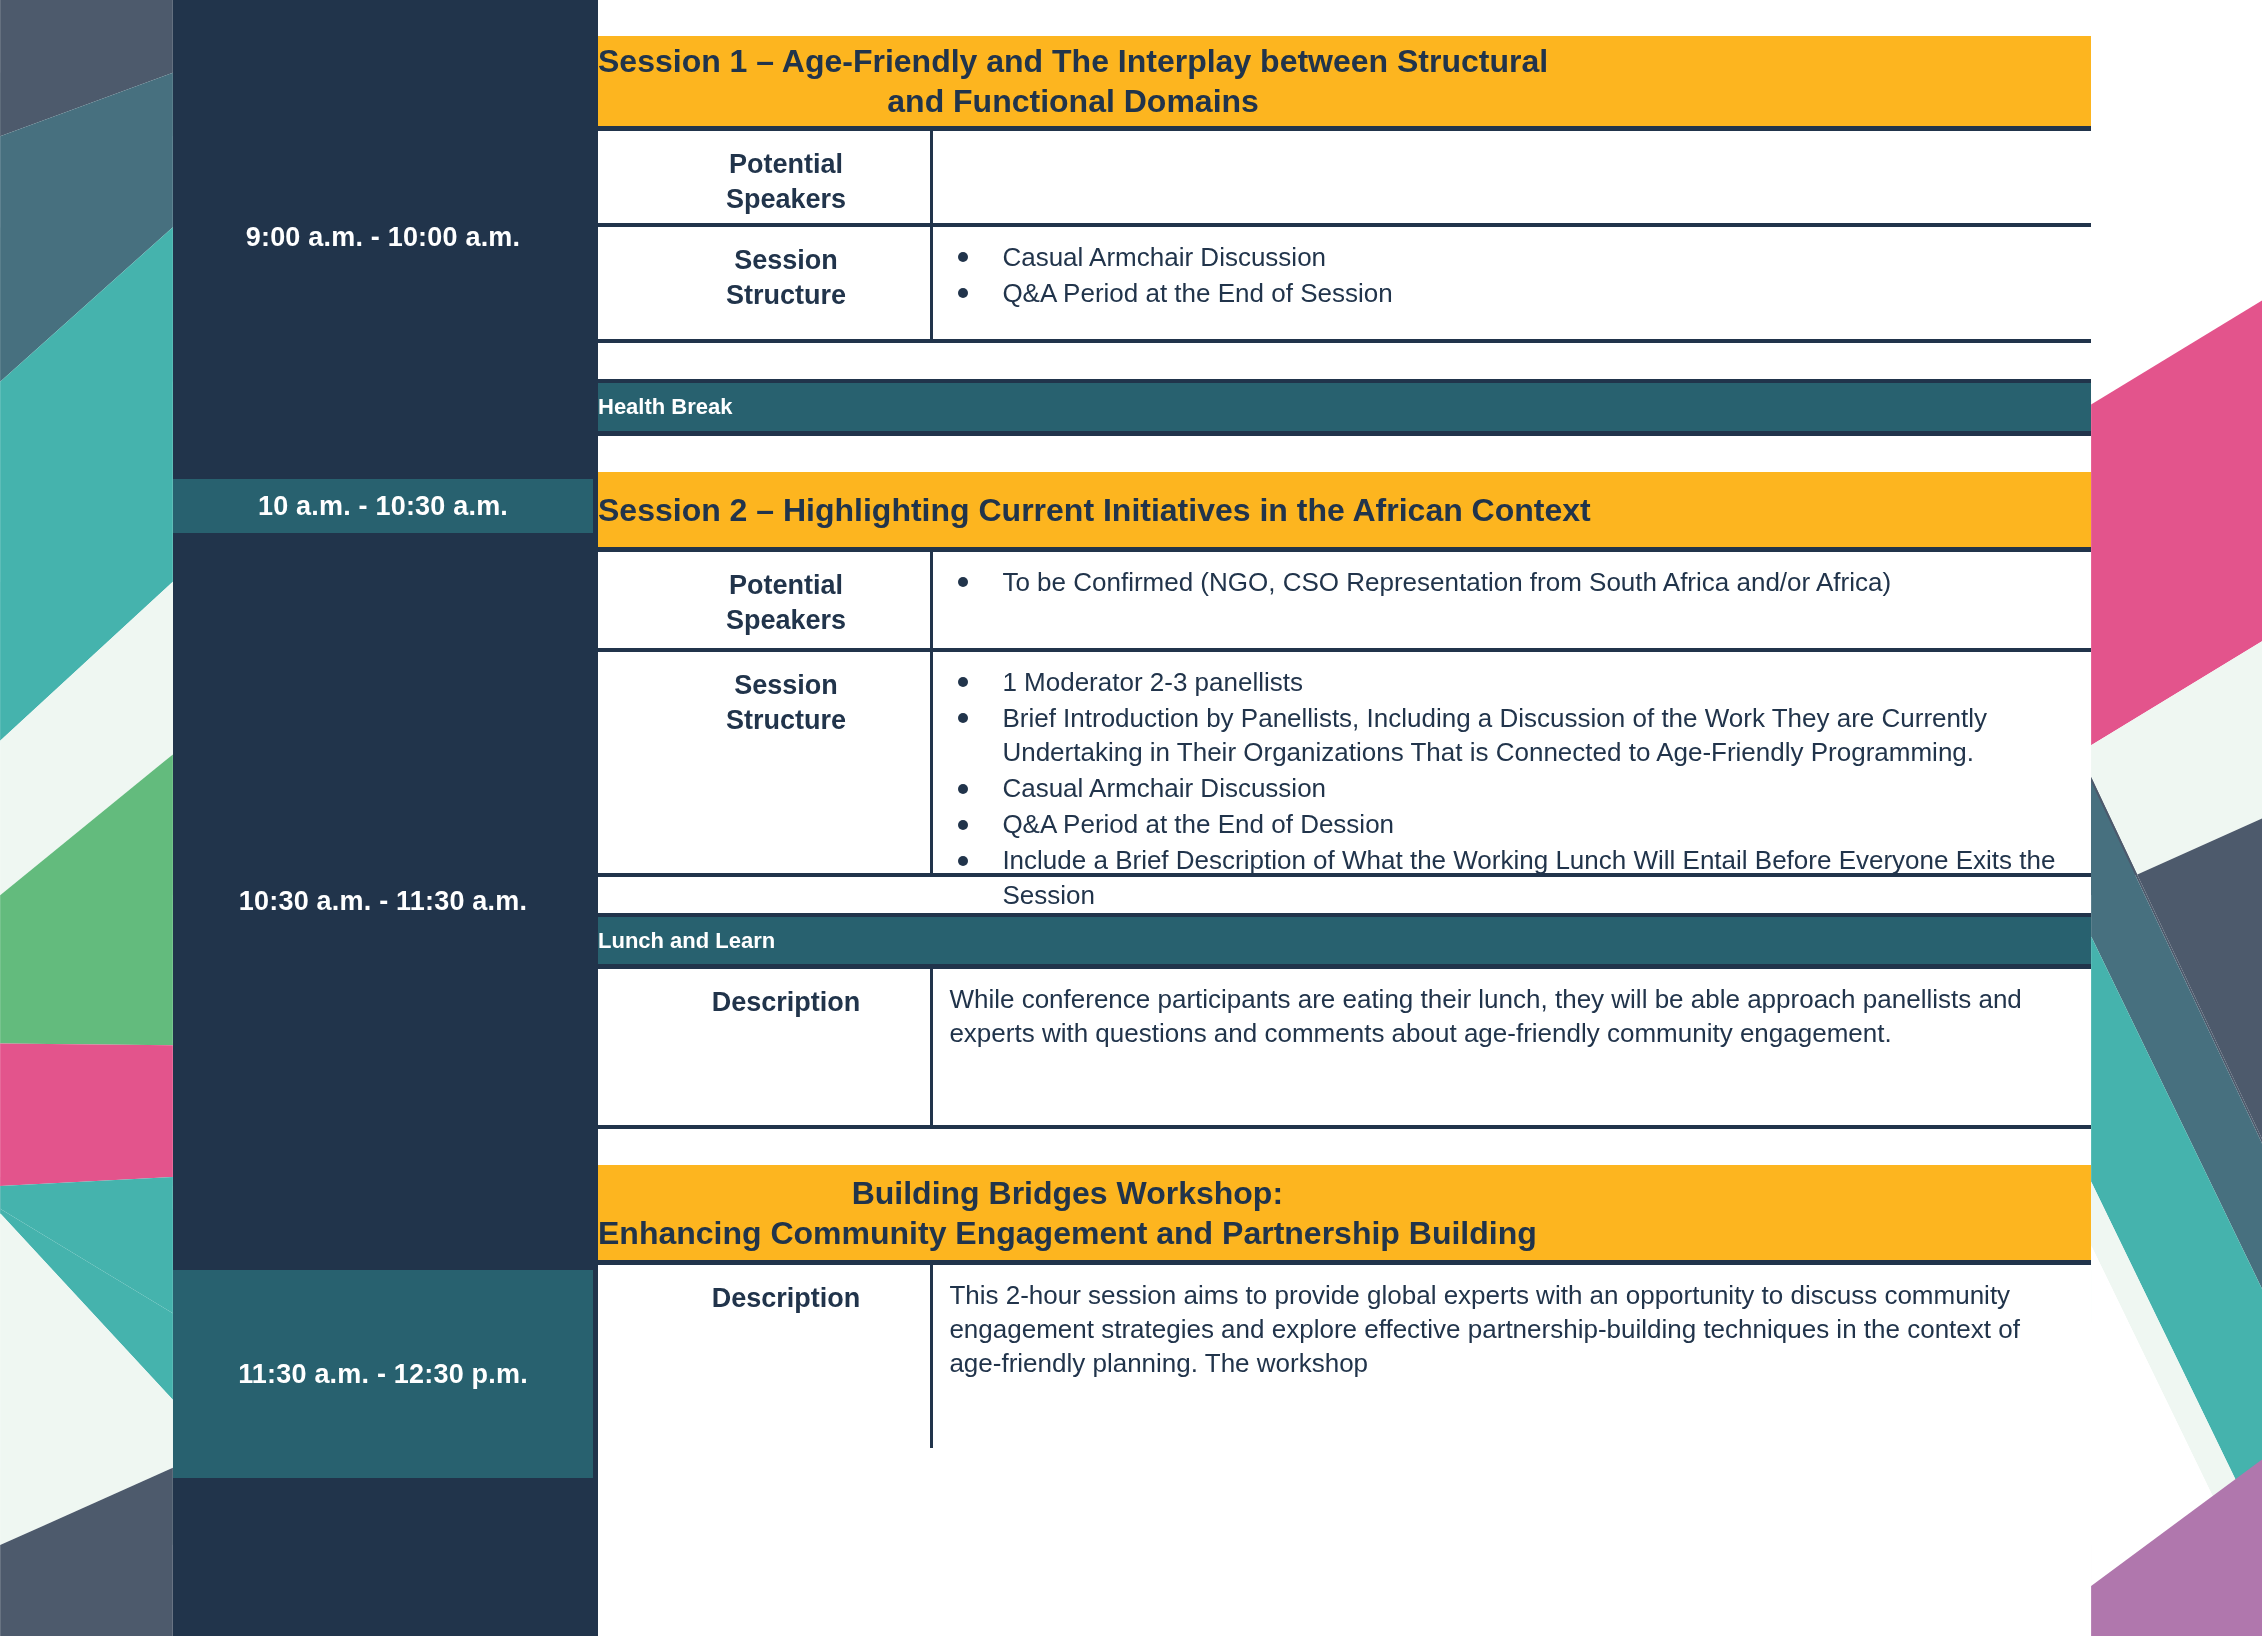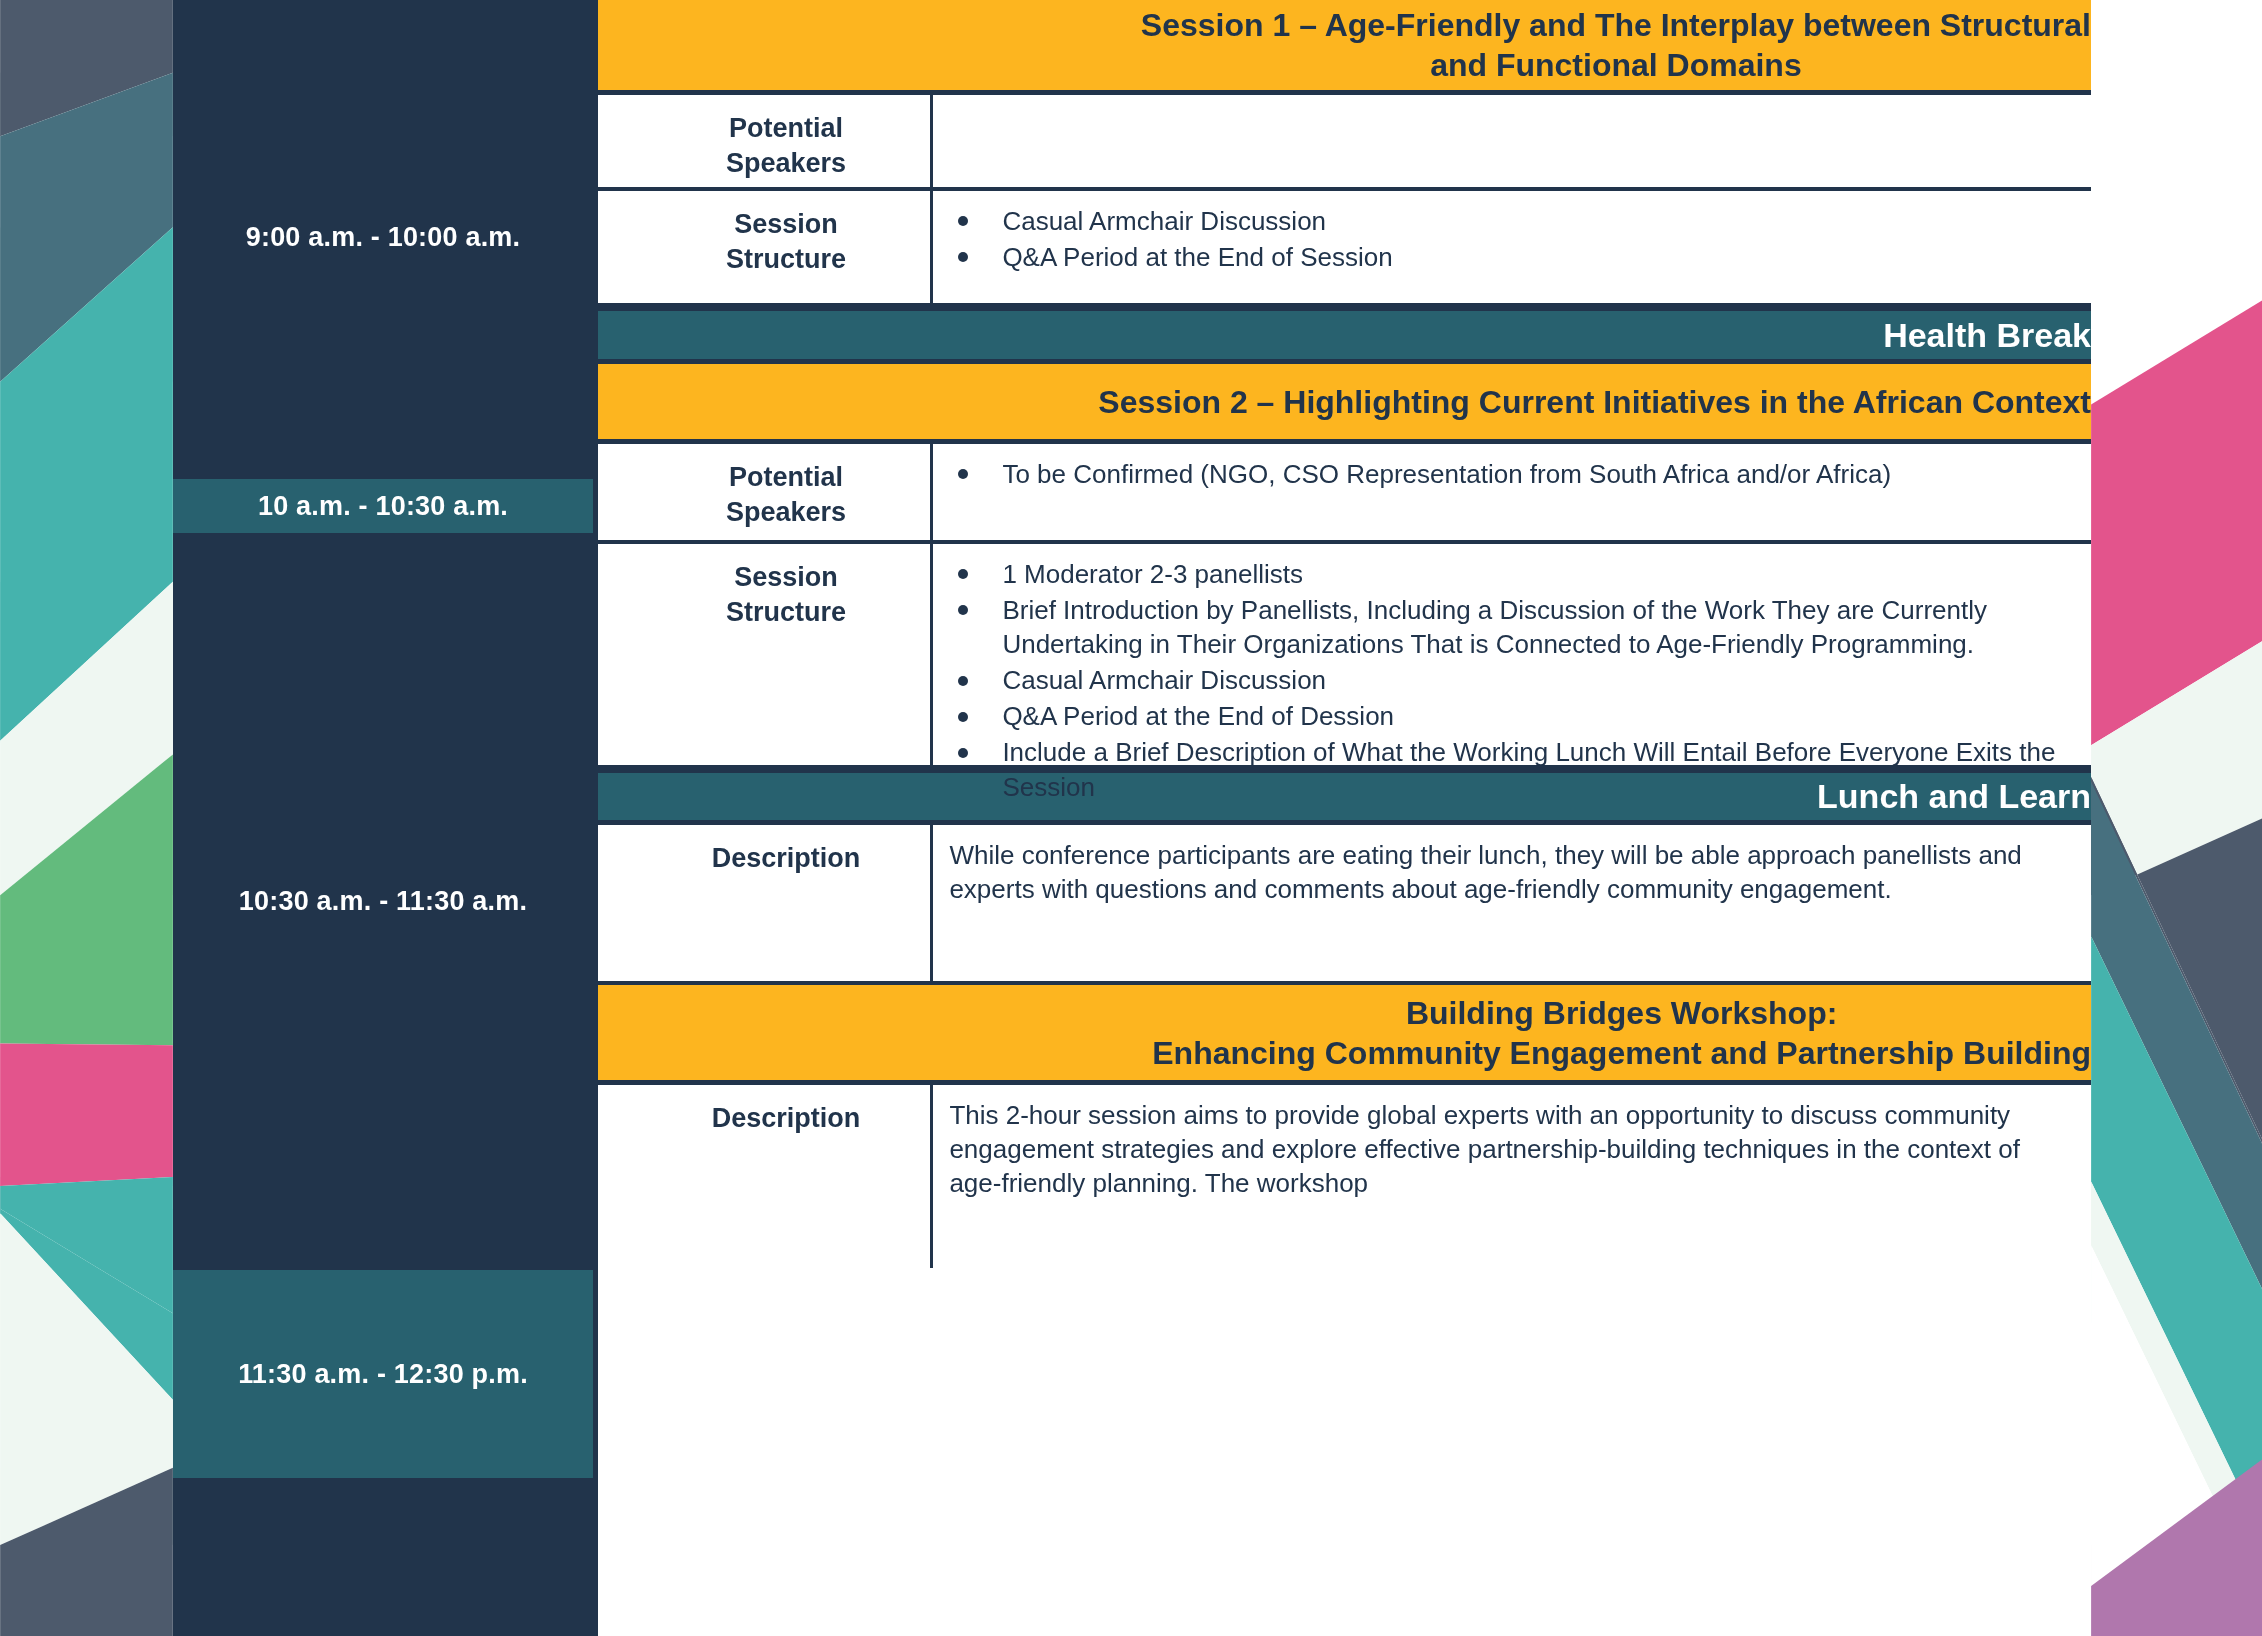--- a/index.html
+++ b/index.html
@@ -69,30 +69,31 @@
     letter-spacing: 0.2px;
     box-sizing: border-box;
     text-align: center;
     margin-top: 34px;
   }
   .time-block.navy  { background: #21344b; }
   .time-block.teal  { background: #28616f; border-top: 4.5px solid #21344b; border-bottom: 4.5px solid #21344b; }
   .banner {
     display: flex;
     align-items: center;
-    justify-content: flex-end;
+    justify-content: flex-start;
     text-align: center;
     box-sizing: border-box;
     width: 100%;
     font-weight: bold;
     color: #21344b;
     border-bottom: 5.5px solid #21344b;
+    margin-top: 36px;
   }
   .banner.yellow { background: #fdb51f; font-size: 32px; line-height: 1.25; }
-  .banner.teal   { background: #28616f; color: #ffffff; font-size: 34px; border-top: 4.5px solid #21344b; }
+  .banner.teal   { background: #28616f; color: #ffffff; font-size: 22px; border-top: 4.5px solid #21344b; }
 
   .detail {
     display: flex;
     width: 100%;
     box-sizing: border-box;
     border-bottom: 4.5px solid #21344b;
     background: #ffffff;
     padding-left: 44px;
   }
   .detail.noline { border-bottom: none; }

